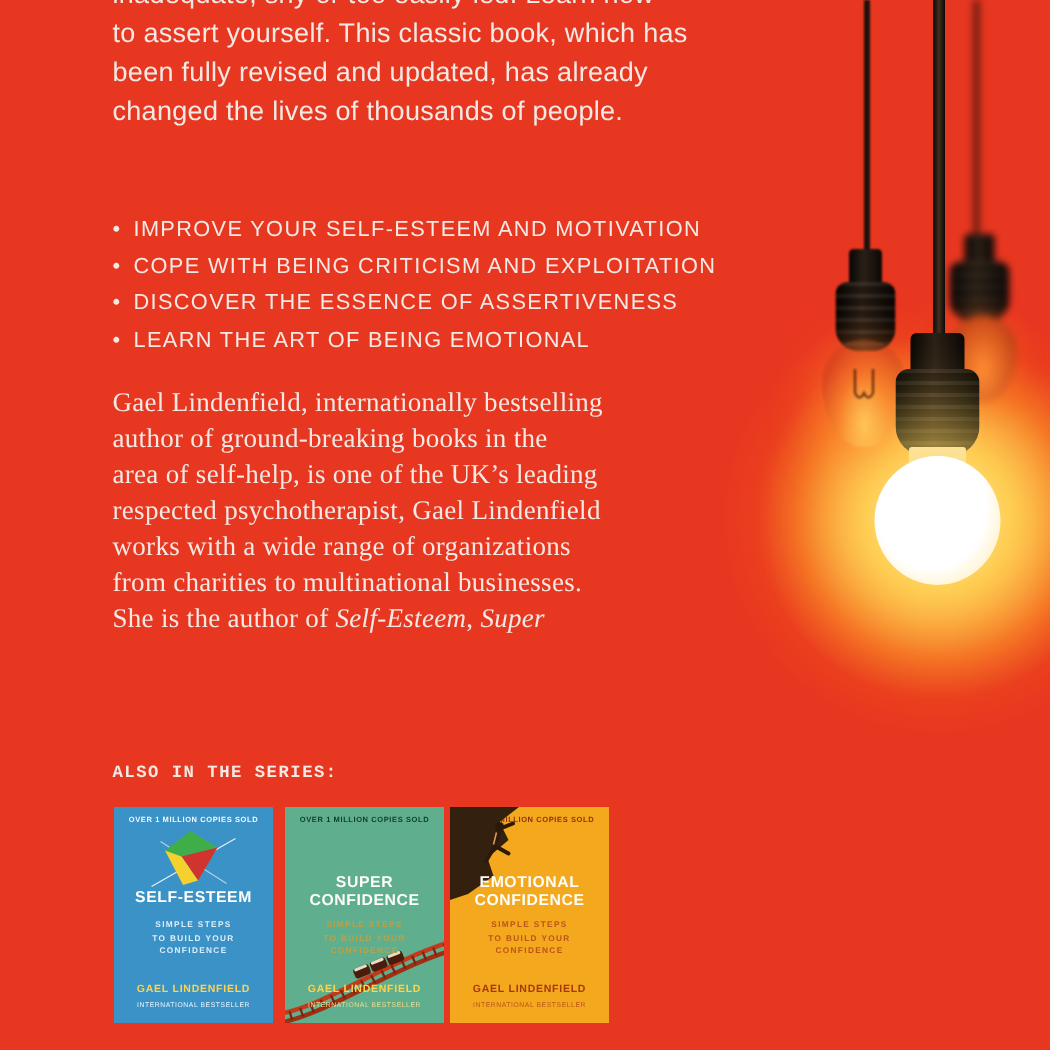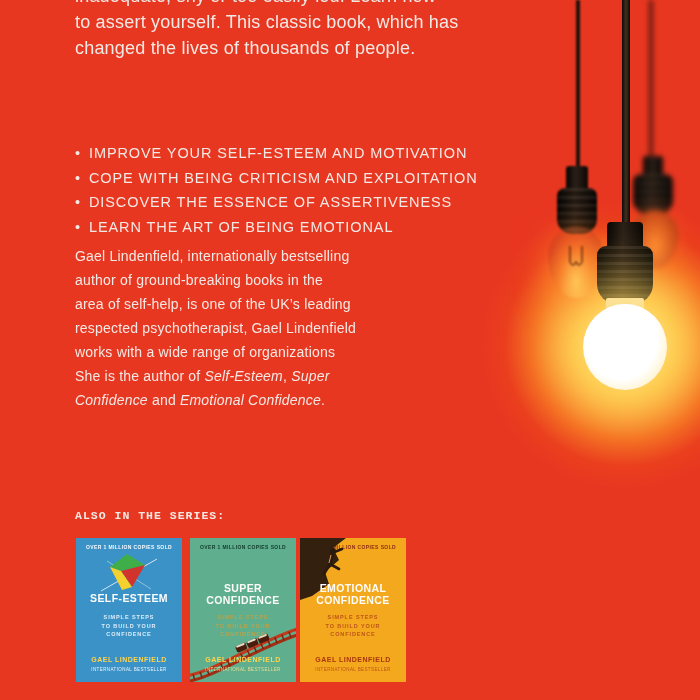--- a/index.html
+++ b/index.html
@@ -48,21 +48,21 @@
       background:radial-gradient(at 45% 40%,#ffffff 56%,#fff3d0 76%,#ffd78a 100%);
       box-shadow:0 0 55px 22px rgba(255,215,95,.85);}
   .filament{position:absolute;left:562px;top:244px;}
 
   
   .content{position:absolute;inset:0;z-index:2;color:var(--text);}
   .blurb{position:absolute;left:75px;top:-17px;font-size:18px;line-height:26px;letter-spacing:.2px;}
   .bullets{position:absolute;left:75px;top:97px;list-style:none;font-size:14.5px;line-height:24.5px;letter-spacing:.9px;margin-top:44px;}
   .bullets li{white-space:nowrap;}
   .bullets .dot{display:inline-block;width:14px;}
-  .bio{position:absolute;left:75px;top:244px;font-size:14px;line-height:24px;letter-spacing:.2px;}
+  .bio{position:absolute;left:75px;top:256px;font-size:18px;line-height:24px;letter-spacing:.2px;font-family:Liberation Serif, serif;}
   .it{font-style:italic;}
   .series-label{position:absolute;left:75px;top:509px;font-size:11.5px;font-weight:bold;letter-spacing:1px;font-family:Liberation Mono, monospace;}
 
   
   .covers{position:absolute;left:76px;top:538px;width:340px;height:144px;}
   .cover{position:absolute;top:0;width:106px;height:144px;overflow:hidden;text-align:center;}
   .cover-1{left:0;background:var(--cover1-bg);}
   .cover-2{left:114px;background:var(--cover2-bg);}
   .cover-3{left:224px;background:var(--cover3-bg);}
   .banner{position:absolute;top:6px;left:0;right:0;font-size:5px;font-weight:bold;letter-spacing:.4px;}
@@ -119,38 +119,39 @@
       <div class="neck-center"></div>
       <div class="glass-center"></div>
     </div>
   </div>
 
   <div class="content">
 
     <div class="blurb">
       <div>inadequate, shy or too easily led. Learn how</div>
       <div>to assert yourself. This classic book, which has</div>
+      <div>been fully revised and updated, has already</div>
       <div>changed the lives of thousands of people.</div>
     </div>
 
     <ul class="bullets">
       <li><span class="dot">•</span><span>IMPROVE YOUR SELF-ESTEEM AND MOTIVATION</span></li>
       <li><span class="dot">•</span><span>COPE WITH BEING CRITICISM AND EXPLOITATION</span></li>
       <li><span class="dot">•</span><span>DISCOVER THE ESSENCE OF ASSERTIVENESS</span></li>
       <li><span class="dot">•</span><span>LEARN THE ART OF BEING EMOTIONAL</span></li>
     </ul>
 
     <div class="bio">
       <div>Gael Lindenfield, internationally bestselling</div>
       <div>author of ground-breaking books in the</div>
       <div>area of self-help, is one of the UK’s leading</div>
       <div>respected psychotherapist, Gael Lindenfield</div>
       <div>works with a wide range of organizations</div>
+      <div>from charities to multinational businesses.</div>
       <div><span>She is the author of </span><span class="it">Self-Esteem</span><span>, </span><span class="it">Super</span></div>
-      <div><span class="it">Confidence</span><span> and </span><span class="it">Emotional Confidence</span><span>.</span></div>
     </div>
 
     <div class="series-label">ALSO IN THE SERIES:</div>
 
     <div class="covers">
 
       <div class="cover cover-1">
         <div class="banner">OVER 1 MILLION COPIES SOLD</div>
         <svg class="kite" width="60" height="40" viewBox="0 0 60 40">
           <line x1="2" y1="39" x2="58" y2="7" stroke="rgba(255,255,255,.85)" stroke-width="0.9"></line>

